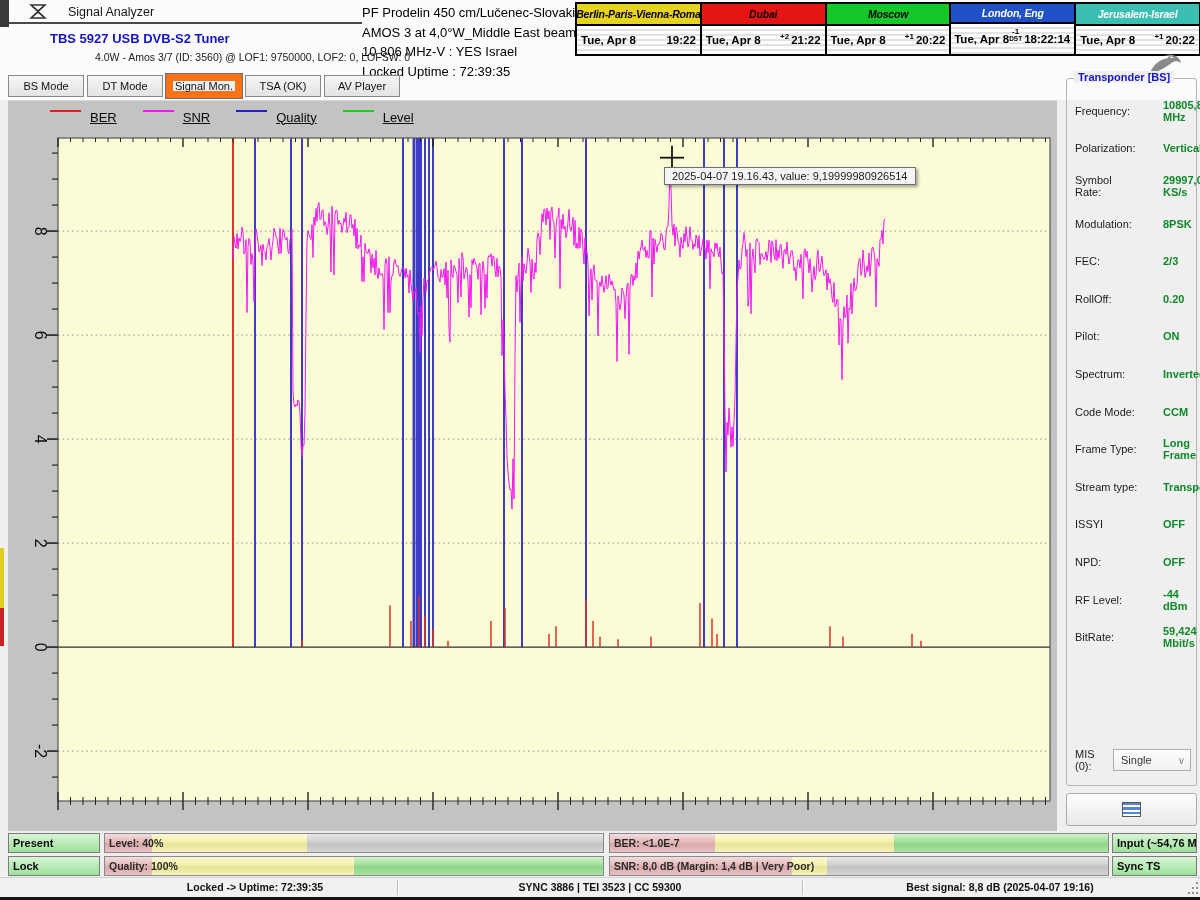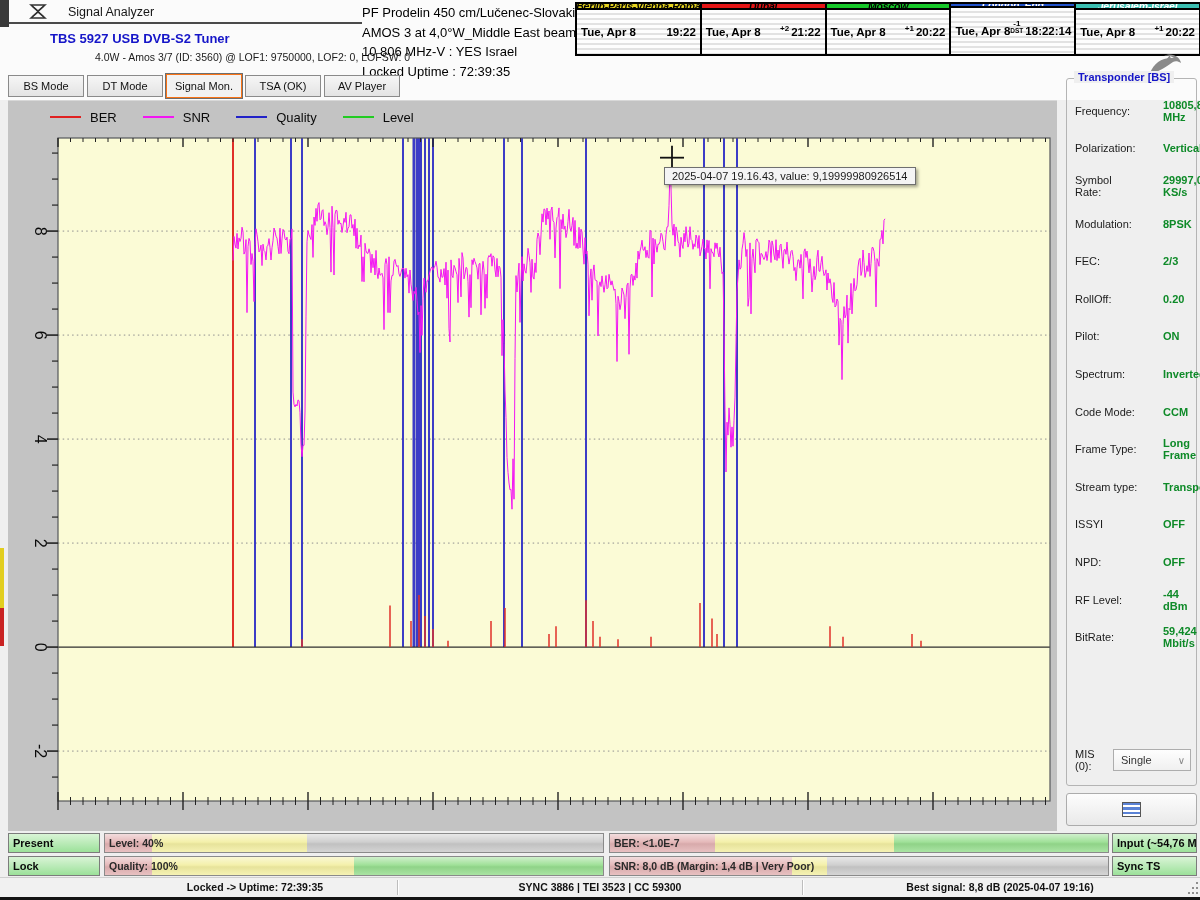--- a/index.html
+++ b/index.html
@@ -15,37 +15,37 @@
   #tuner-details{position:absolute;left:95px;top:51px;font-size:10.5px;color:#1B1B1B;}
   #site-info{position:absolute;left:362px;top:3px;font-size:13px;line-height:19.5px;color:#000;}
   
   #clock-panel{position:absolute;left:575px;top:2px;width:622px;height:50px;background:#000;
                border:2px solid #000;display:flex;}
   .clk-col{flex:1;display:flex;flex-direction:column;border-right:2px solid #000;min-width:0;}
   .clk-col:last-child{border-right:none;}
   .clk-head{height:21px;border-bottom:2px solid #000;display:flex;align-items:center;justify-content:center;
             font-size:10.5px;font-weight:bold;font-style:italic;letter-spacing:-0.2px;white-space:nowrap;overflow:hidden;}
   .clk-body{flex:1;background:repeating-linear-gradient(180deg,#FDFDFD 0 3px,#E2E2E2 3px 5px);
-            display:flex;align-items:center;padding:16px 4px;font-size:11.5px;font-weight:bold;color:#000;white-space:nowrap;}
+            display:flex;align-items:center;padding:8px 4px;font-size:11.5px;font-weight:bold;color:#000;white-space:nowrap;justify-content:flex-end;}
   .clk-date{flex:1;text-align:left;}
   .clk-off{font-size:8px;line-height:7px;text-align:center;margin-right:2px;transform:translateY(-4px);}
   .clk-off .sub{font-size:6.5px;}
   .clk-time{text-align:right;}
   #dolphin-icon{position:absolute;left:1146px;top:53px;}
   
   #tabs{position:absolute;left:8px;top:75px;display:flex;}
   .tab{width:76px;height:22px;margin-right:3px;background:linear-gradient(#F6F6F6,#E3E3E3);
        border:1px solid #8A8A8A;font-size:11px;display:flex;align-items:center;justify-content:center;
        box-sizing:border-box;cursor:default;}
-  .tab.active{background:#F2F2F2;border:1px solid #f97316;box-shadow:0 0 0 1px #6E6E6E;height:24px;margin-top:-1px;}
+  .tab.active{background:#F2F2F2;border:7px solid #f97316;box-shadow:0 0 0 1px #6E6E6E;height:24px;margin-top:-1px;}
   
   #chart-panel{position:absolute;left:8px;top:100px;width:1049px;height:731px;background:#C3C3C3;
                border-top:1px solid #D8D8D8;box-sizing:border-box;}
   #legend{position:absolute;left:42px;top:6px;display:flex;align-items:center;height:20px;}
-  .lg-item{display:flex;align-items:center;margin-right:26px;}
+  .lg-item{display:flex;margin-right:26px;text-decoration:underline;}
   .lg-line{width:31px;height:2px;margin-right:9px;}
   .lg-label{font-size:13px;color:#0A0A0A;}
   #plot-svg{position:absolute;left:0;top:0;}
   #chart-tooltip{position:absolute;left:664px;top:167px;background:#F4F4F4;border:1px solid #6F6F6F;
                  box-shadow:2px 2px 3px rgba(0,0,0,.35);font-size:11px;color:#1A1A1A;
                  padding:2px 7px;white-space:nowrap;z-index:5;}
   
   #tp-group{position:absolute;left:1066px;top:78px;width:131px;height:708px;border:1px solid #B4B4B4;
             border-radius:3px;box-sizing:border-box;}
   #tp-title{position:absolute;left:1074px;top:71px;background:#EFEFEF;padding:0 4px;font-size:11px;

